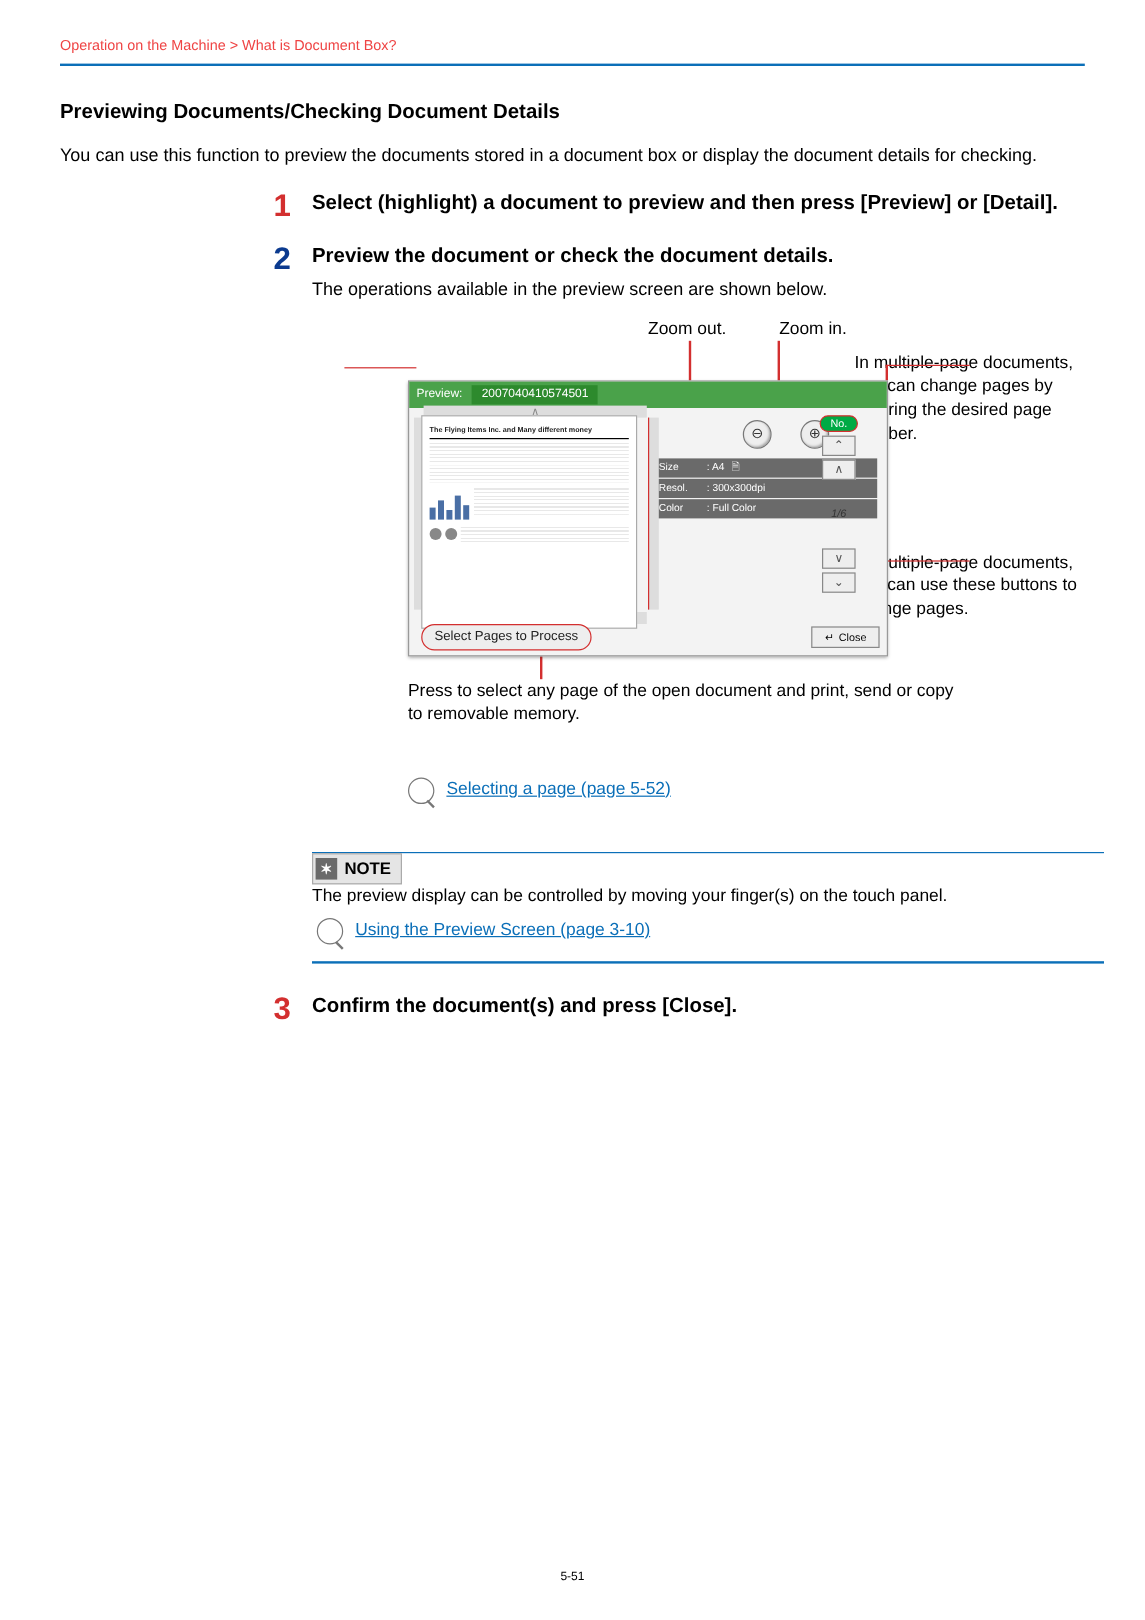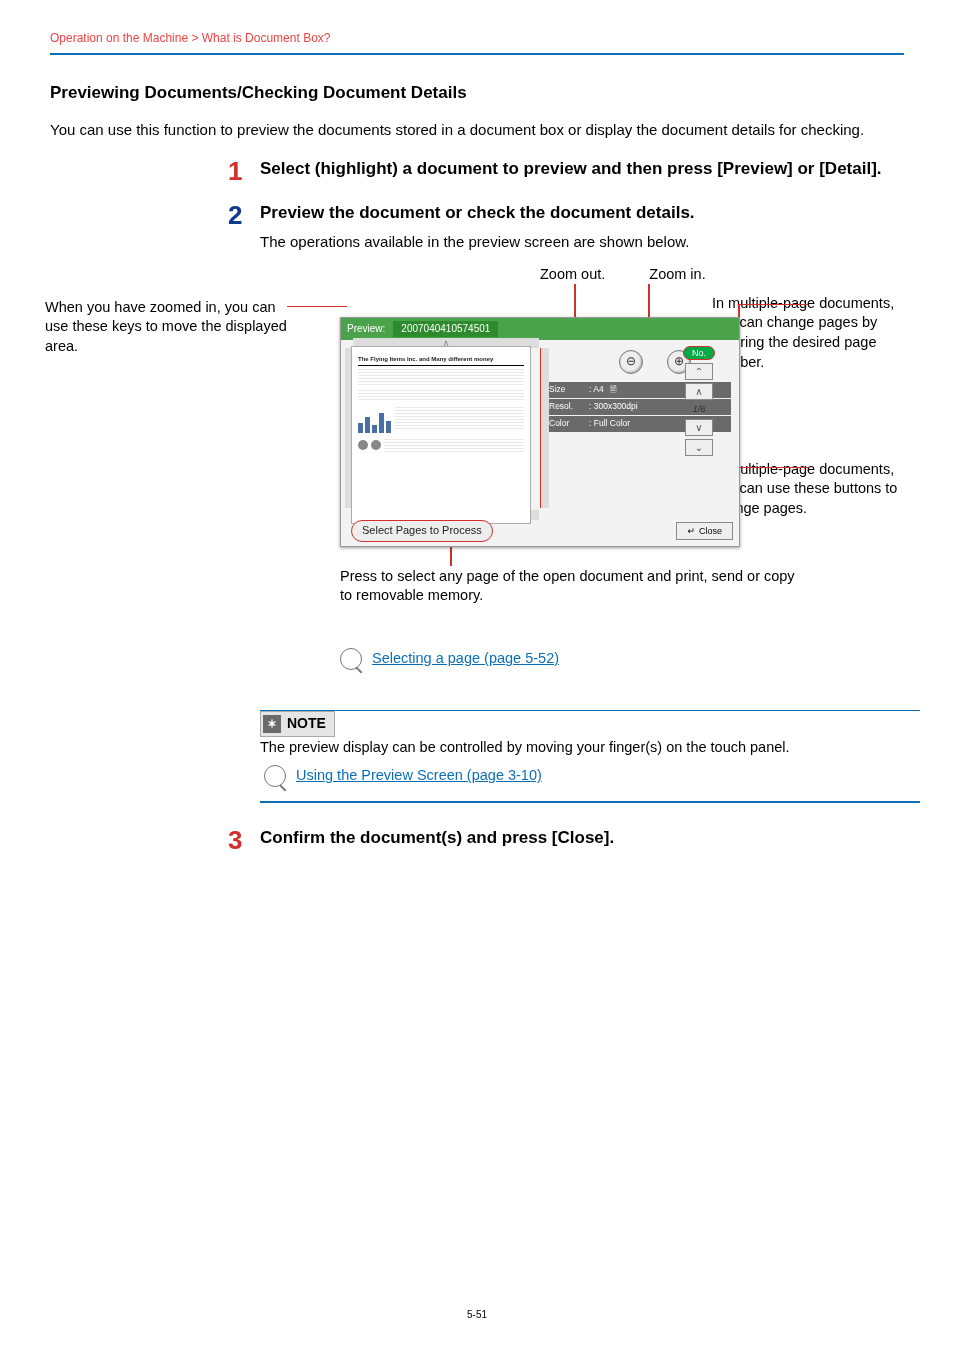--- a/index.html
+++ b/index.html
@@ -57,21 +57,21 @@
   .screen .info .zoom { width:24px; height:24px; border-radius:50%; background:#eee; border:1.5px solid #777; display:flex; align-items:center; justify-content:center; color:#333; font-size:12px; box-shadow: inset -1px -1px 2px rgba(0,0,0,0.3);}
   .screen .info .meta { background:#6a6a6a; color:#fff; padding:2px 6px; margin:1px 0; font-size:8.5px; display:flex; gap:6px;}
   .screen .pager {
     position:absolute; right:20px; top:28px; width:40px;
     display:flex; flex-direction:column; align-items:center; gap:3px;
   }
   .screen .pager .no-badge {
     background:#0a4; color:#fff; border-radius:10px; padding:0 8px; font-size:9px; border:1.5px solid #d32f2f;
   }
   .screen .pager .btn { width:28px; height:17px; background:#eee; border:1px solid #888; font-size:10px; display:flex;align-items:center;justify-content:center; color:#555;}
-  .screen .pager .cnt { font-size:9px; color:#333; margin:0 0;font-style:italic;}
+  .screen .pager .cnt { font-size:9px; color:#333; margin:19px 0;font-style:italic;}
   .screen .footer { position:absolute; bottom:4px; left:10px; right:6px; display:flex; justify-content:space-between; align-items:center;}
   .screen .footer .select-btn { border:1.5px solid #d32f2f; border-radius:11px; padding:2px 10px; font-size:11px; color:#222; background:#eee;}
   .screen .footer .close-btn { border:1px solid #888; padding:2px 10px; font-size:9px; background:#eee; display:flex; gap:4px; align-items:center;}
   .screen .arrow-top, .screen .arrow-left, .screen .arrow-right, .screen .arrow-bottom {
     position:absolute; background:#ddd; display:flex; align-items:center; justify-content:center; color:#888; font-size:9px;
   }
   .screen .arrow-top{top:20px; left:12px; width:186px; height:10px;}
   .screen .arrow-bottom{bottom:26px; left:12px; width:186px; height:10px;}
   .screen .arrow-left{top:30px; left:4px; width:9px; height:160px; writing-mode:vertical-rl;}
   .screen .arrow-right{top:30px; left:199px; width:9px; height:160px; border-left:1.5px solid #d32f2f;}
@@ -119,21 +119,20 @@
 
   <div class="step" style="margin-top:18px;">
     <div class="stepnum blue">2</div>
     <div>
       <div class="title">Preview the document or check the document details.</div>
       <div class="sub">The operations available in the preview screen are shown below.</div>
     </div>
   </div>
 
   <div class="diagram-wrap">
-    <div class="left-note">When you have zoomed in, you can use these keys to move the displayed area.</div>
     <div class="zoom-labels">
       <span>Zoom out.</span>
       <span>Zoom in.</span>
     </div>
     <div class="right-note1">In multiple-page documents, you can change pages by entering the desired page number.</div>
     <div class="right-note2">In multiple-page documents, you can use these buttons to change pages.</div>
 
     <div class="line h" style="left:237px; top:44px; width:60px;"></div>
     <div class="line v" style="left:524px; top:22px; height:62px;"></div>
     <div class="line v" style="left:598px; top:22px; height:62px;"></div>

